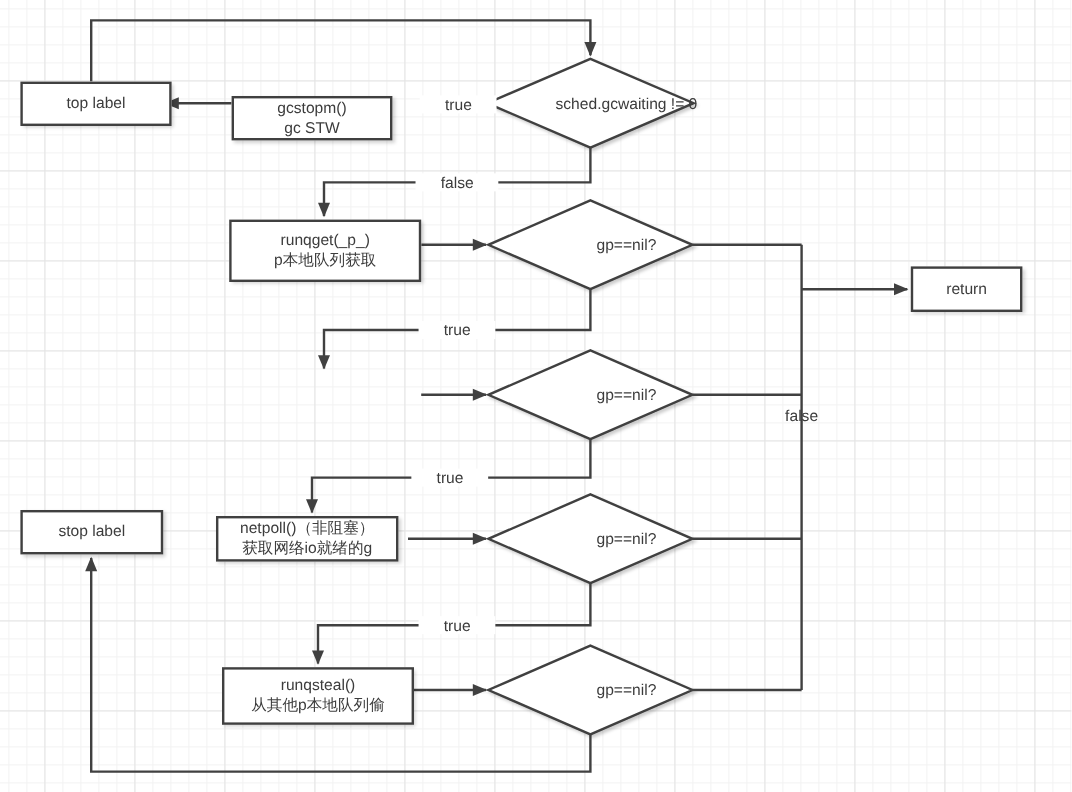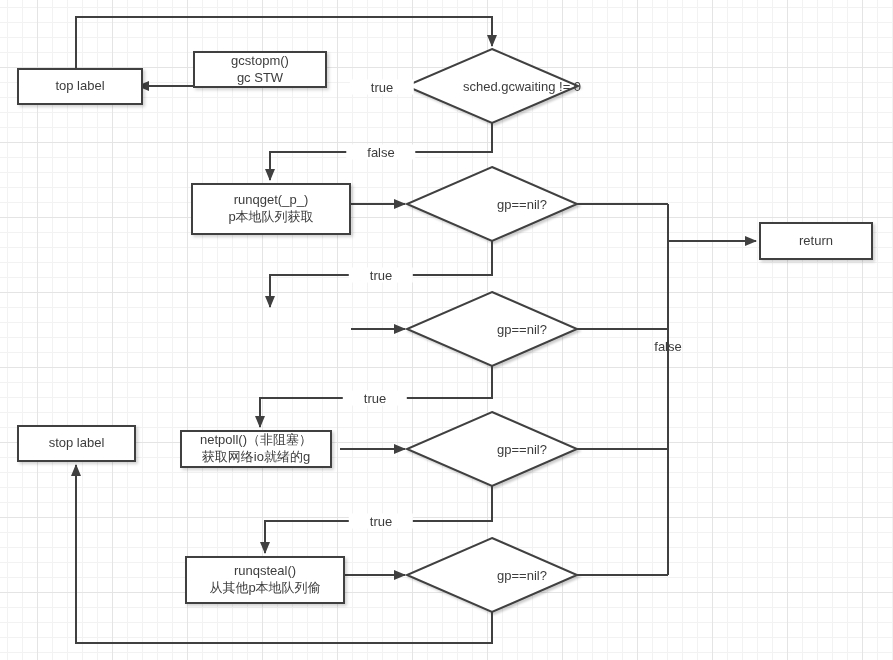--- a/index.html
+++ b/index.html
@@ -82,21 +82,21 @@
       <path d="M345 575 H405" marker-end="url(#arrow)"></path>
       <path d="M577 575 H668"></path>
       <path d="M492 612 V643 H76 V465" marker-end="url(#arrow)"></path>
     </g>
   </svg>
 
   <div class="box" style="left:17px; top:68px; width:126px; height:37px">
     <div>top label</div>
   </div>
 
-  <div class="box" style="left:193px; top:51px; width:134px; height:37px">
+  <div class="box" style="left:193px; top:80px; width:134px; height:37px">
     <div>gcstopm()</div>
     <div>gc STW</div>
   </div>
 
   <div class="box" style="left:191px; top:183px; width:160px; height:52px">
     <div>runqget(_p_)</div>
     <div>p本地队列获取</div>
   </div>
 
 
@@ -107,21 +107,21 @@
 
   <div class="box" style="left:185px; top:556px; width:160px; height:48px">
     <div>runqsteal()</div>
     <div>从其他p本地队列偷</div>
   </div>
 
   <div class="box" style="left:17px; top:425px; width:119px; height:37px">
     <div>stop label</div>
   </div>
 
-  <div class="box" style="left:759px; top:222px; width:114px; height:38px">
+  <div class="box" style="left:759px; top:222px; width:93px; height:38px">
     <div>return</div>
   </div>
 
   <div class="dlabel" style="left:492px; top:86px">sched.gcwaiting != 0</div>
   <div class="dlabel" style="left:492px; top:204px">gp==nil?</div>
   <div class="dlabel" style="left:492px; top:329px">gp==nil?</div>
   <div class="dlabel" style="left:492px; top:449px">gp==nil?</div>
   <div class="dlabel" style="left:492px; top:575px">gp==nil?</div>
 
   <div class="elabel" style="left:382px; top:87px">true</div>

